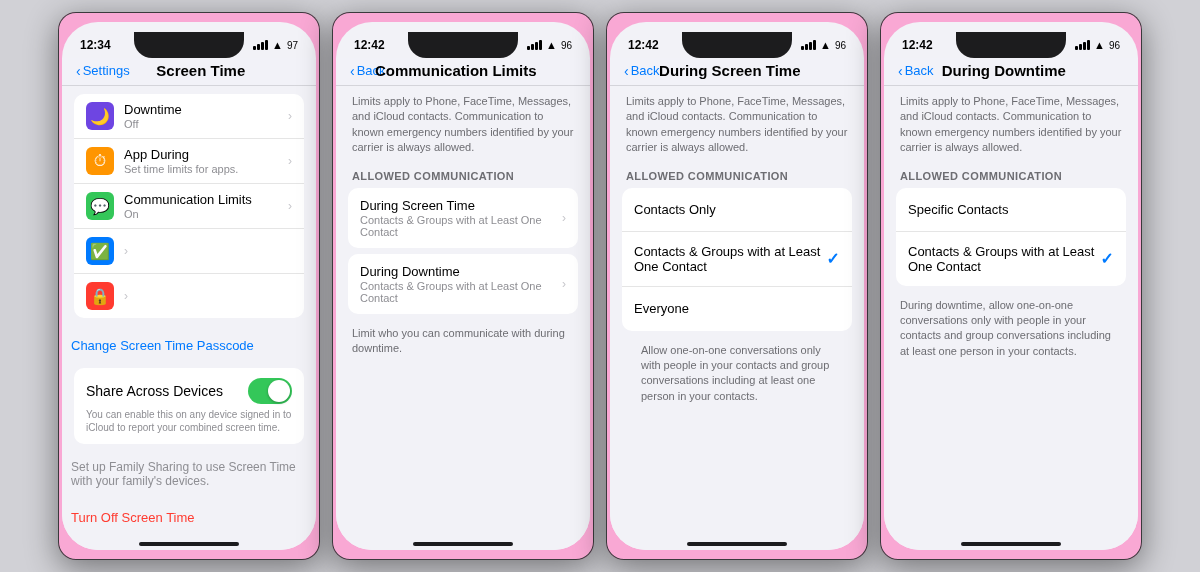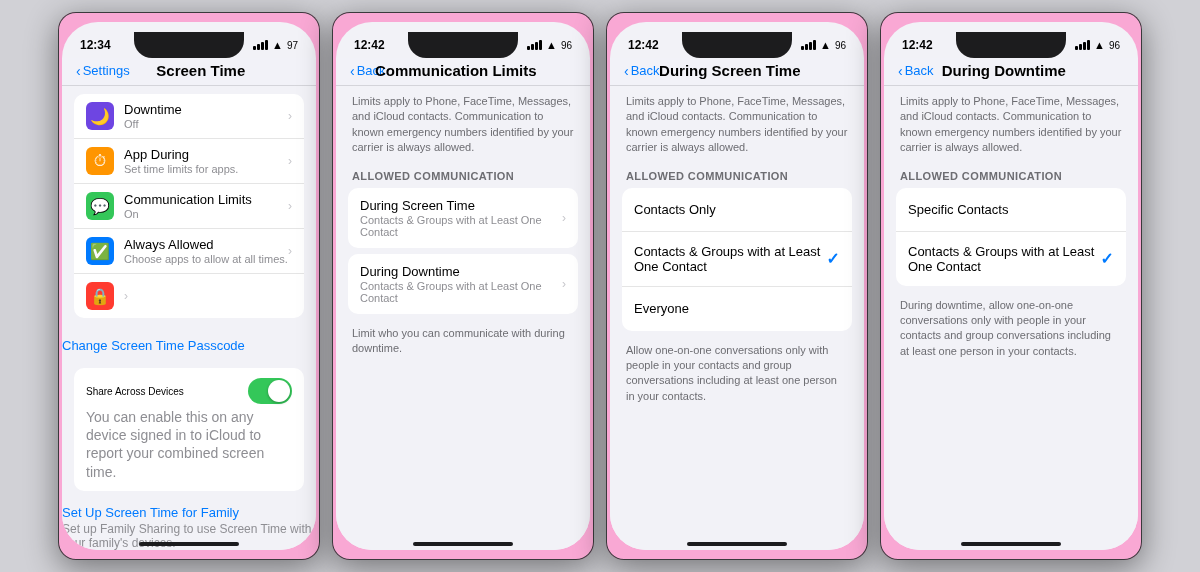--- a/index.html
+++ b/index.html
@@ -163,59 +163,59 @@
     }
     .row-sublabel {
       font-size: 11px;
       color: #8e8e93;
     }
     .row-chevron {
       color: #c7c7cc;
       font-size: 12px;
     }
     .link-row {
-      padding: 10px 0;
+      padding: 10px 9px;
       background: transparent;
     }
     .link-text {
       color: #007aff;
       font-size: 13px;
     }
     .toggle-section {
       background: #fff;
       margin: 4px 12px;
       border-radius: 10px;
       padding: 10px 12px;
     }
     .toggle-row {
       display: flex;
       align-items: center;
       justify-content: space-between;
     }
-    .toggle-label { font-size: 10px; color: #000; }
+    .toggle-label { font-size: 14px; color: #000; }
     .toggle {
       width: 44px;
       height: 26px;
       background: #34c759;
       border-radius: 13px;
       position: relative;
       flex-shrink: 0;
     }
     .toggle-thumb {
       position: absolute;
       top: 2px;
       right: 2px;
       width: 22px;
       height: 22px;
       background: #fff;
       border-radius: 11px;
       box-shadow: 0 1px 3px rgba(0,0,0,0.3);
     }
     .toggle-desc {
-      font-size: 14px;
+      font-size: 10px;
       color: #8e8e93;
       margin-top: 4px;
       line-height: 1.3;
     }
     .red-link {
       color: #ff3b30;
       font-size: 13px;
     }
     
     .s2-desc {
@@ -285,21 +285,21 @@
       color: #000;
     }
     .checkmark {
       color: #007aff;
       font-size: 16px;
       font-weight: 600;
     }
     .option-desc {
       font-size: 11px;
       color: #6d6d72;
-      padding: 6px 16px 10px;
+      padding: 6px 31px 10px;
       line-height: 1.4;
     }
     .downtime-desc {
       font-size: 11px;
       color: #6d6d72;
       padding: 6px 16px 10px;
       line-height: 1.4;
     }
     .home-indicator {
       position: absolute;
@@ -361,45 +361,40 @@
           <div class="settings-row">
             <div class="row-icon icon-green">💬</div>
             <div class="row-text">
               <div class="row-label">Communication Limits</div>
               <div class="row-sublabel">On</div>
             </div>
             <span class="row-chevron">›</span>
           </div>
           <div class="settings-row">
             <div class="row-icon icon-blue">✅</div>
-            <div class="row-text">
-              <div class="row-label">Always Allowed</div>
-              <div class="row-sublabel">Choose apps to allow at all times.</div>
-            </div>
             <span class="row-chevron">›</span>
           </div>
           <div class="settings-row">
             <div class="row-icon icon-red">🔒</div>
             <span class="row-chevron">›</span>
           </div>
         </div>
         <div class="link-row">
           <span class="link-text">Change Screen Time Passcode</span>
         </div>
         <div class="toggle-section">
           <div class="toggle-row">
             <span class="toggle-label">Share Across Devices</span>
             <div class="toggle">
                 <div class="toggle-thumb"></div>
               </div>
           </div>
           <div class="toggle-desc">You can enable this on any device signed in to iCloud to report your combined screen time.</div>
         </div>
         <div class="link-row">
-          <div class="link-text">Set Up Screen Time for Family</div>
           <div style="font-size:12px;color:#8e8e93;margin-top:2px">Set up Family Sharing to use Screen Time with your family's devices.</div>
         </div>
         <div class="link-row">
           <span class="red-link">Turn Off Screen Time</span>
         </div>
       </div>
     </div>
     <div class="home-indicator"></div>
   </div>
 

